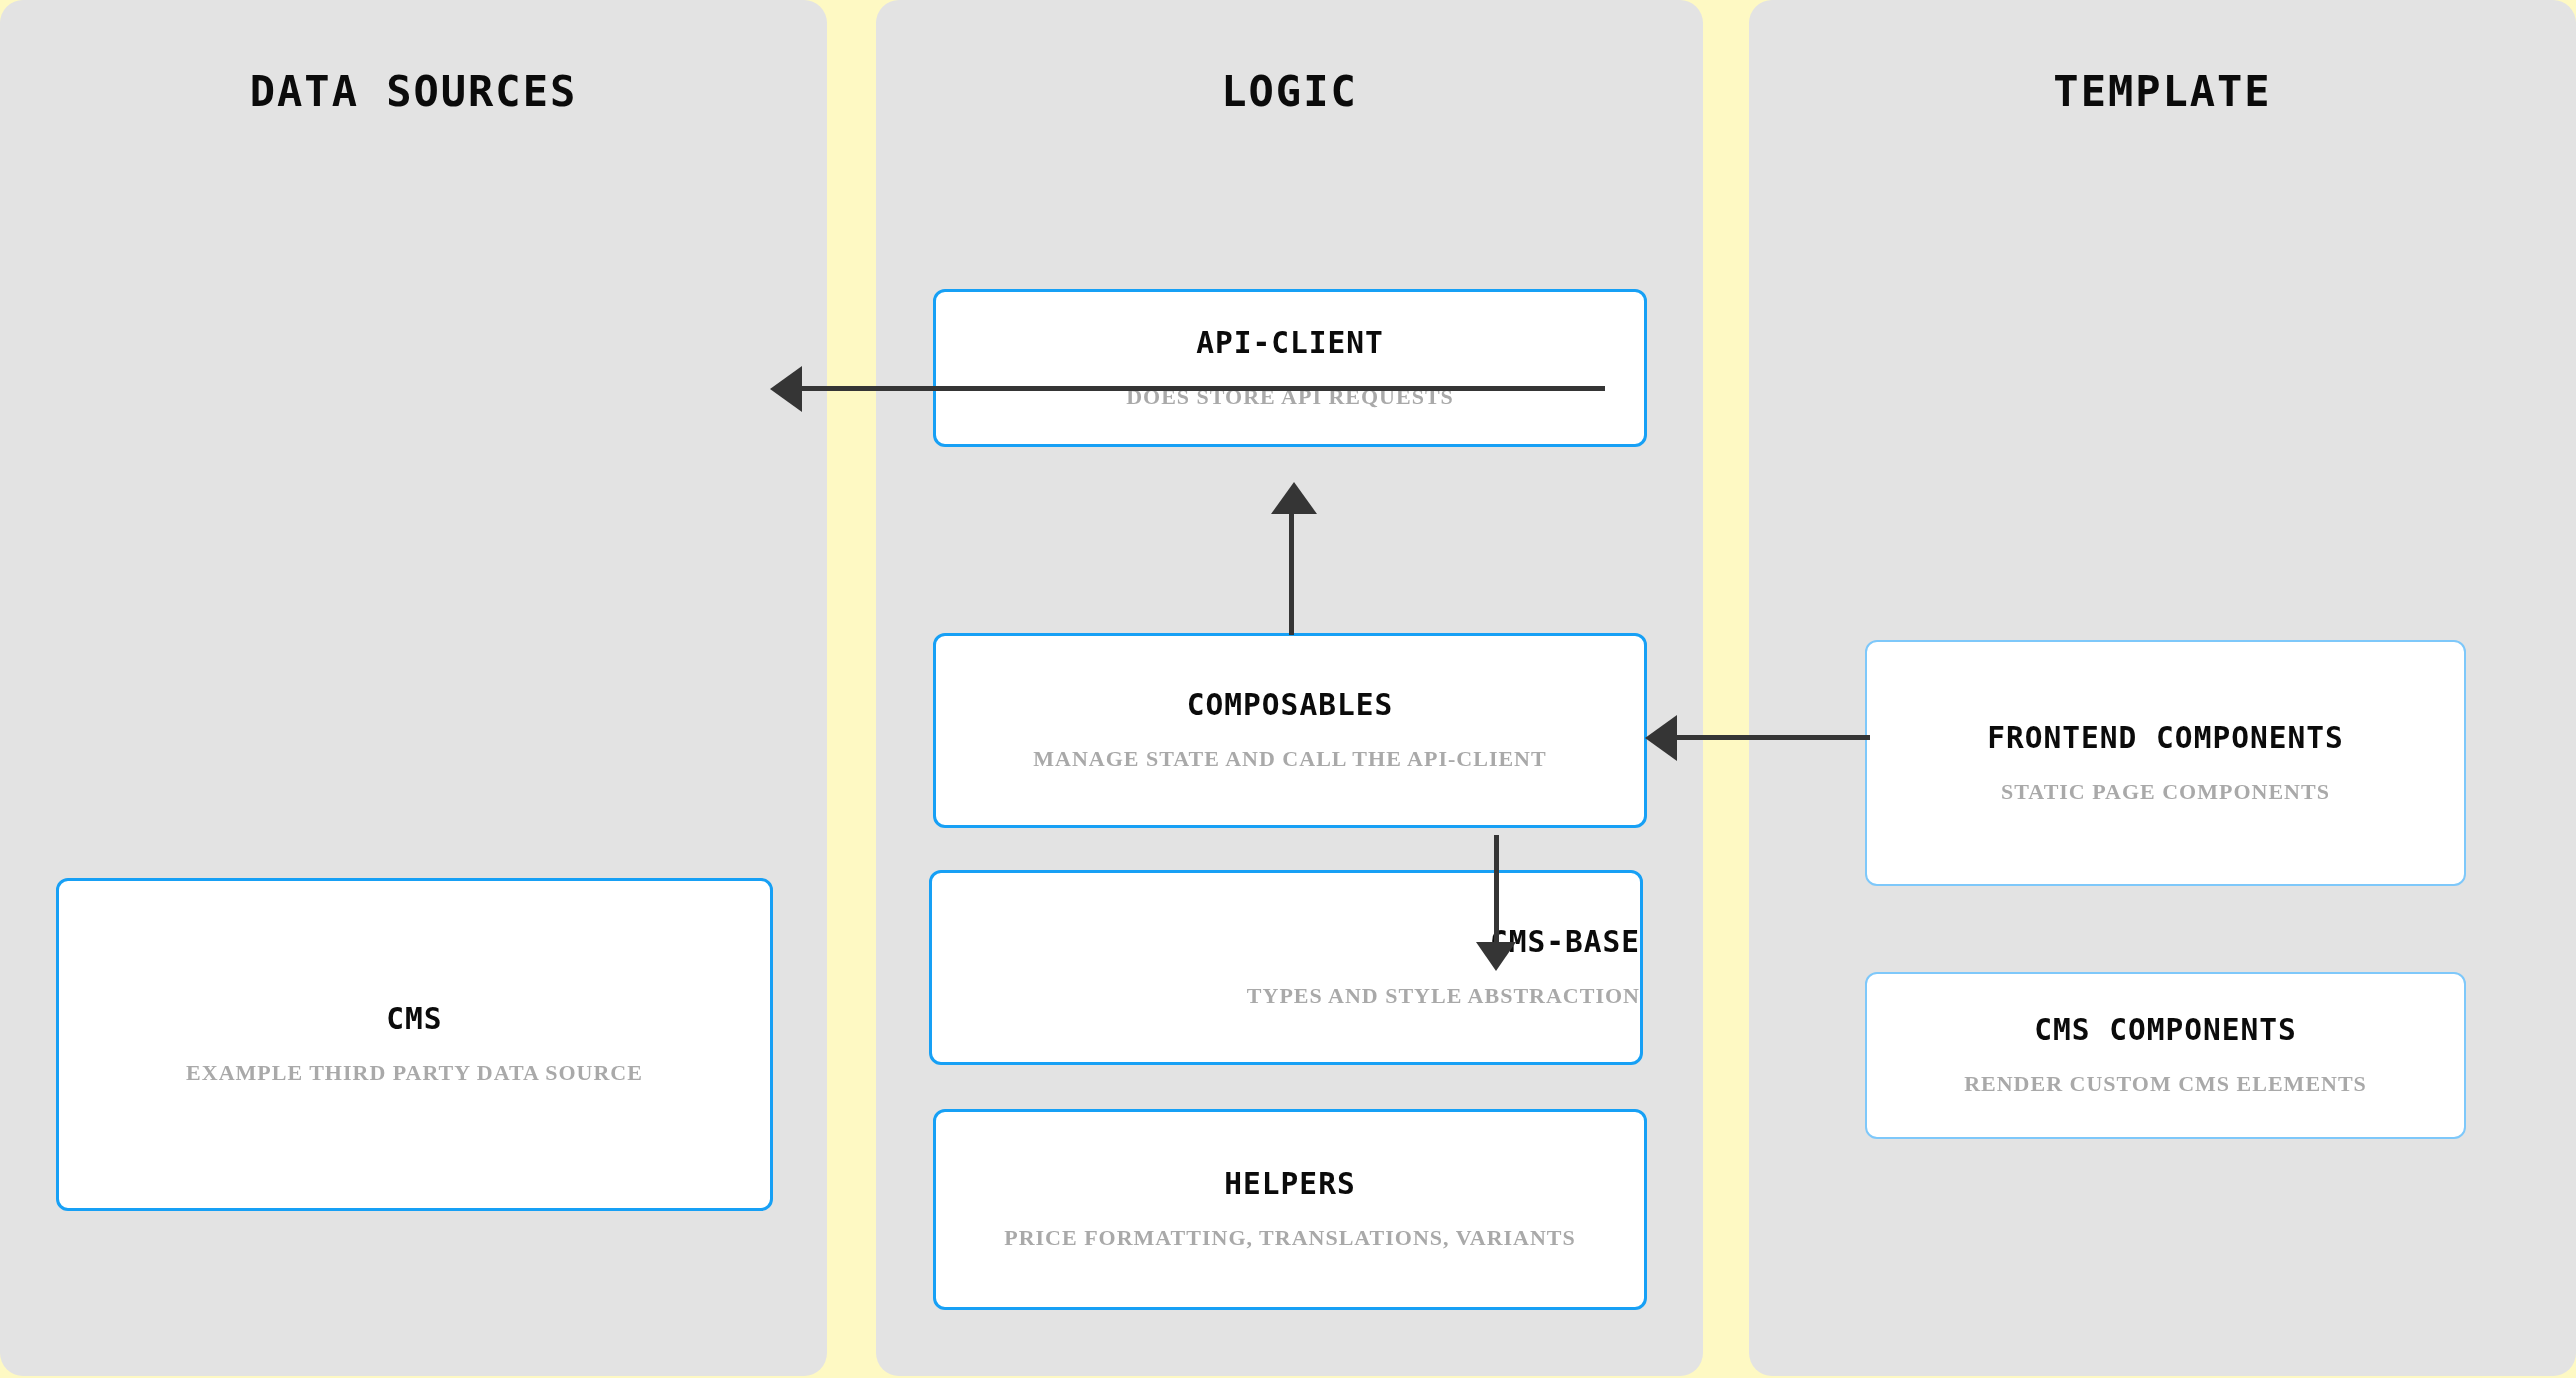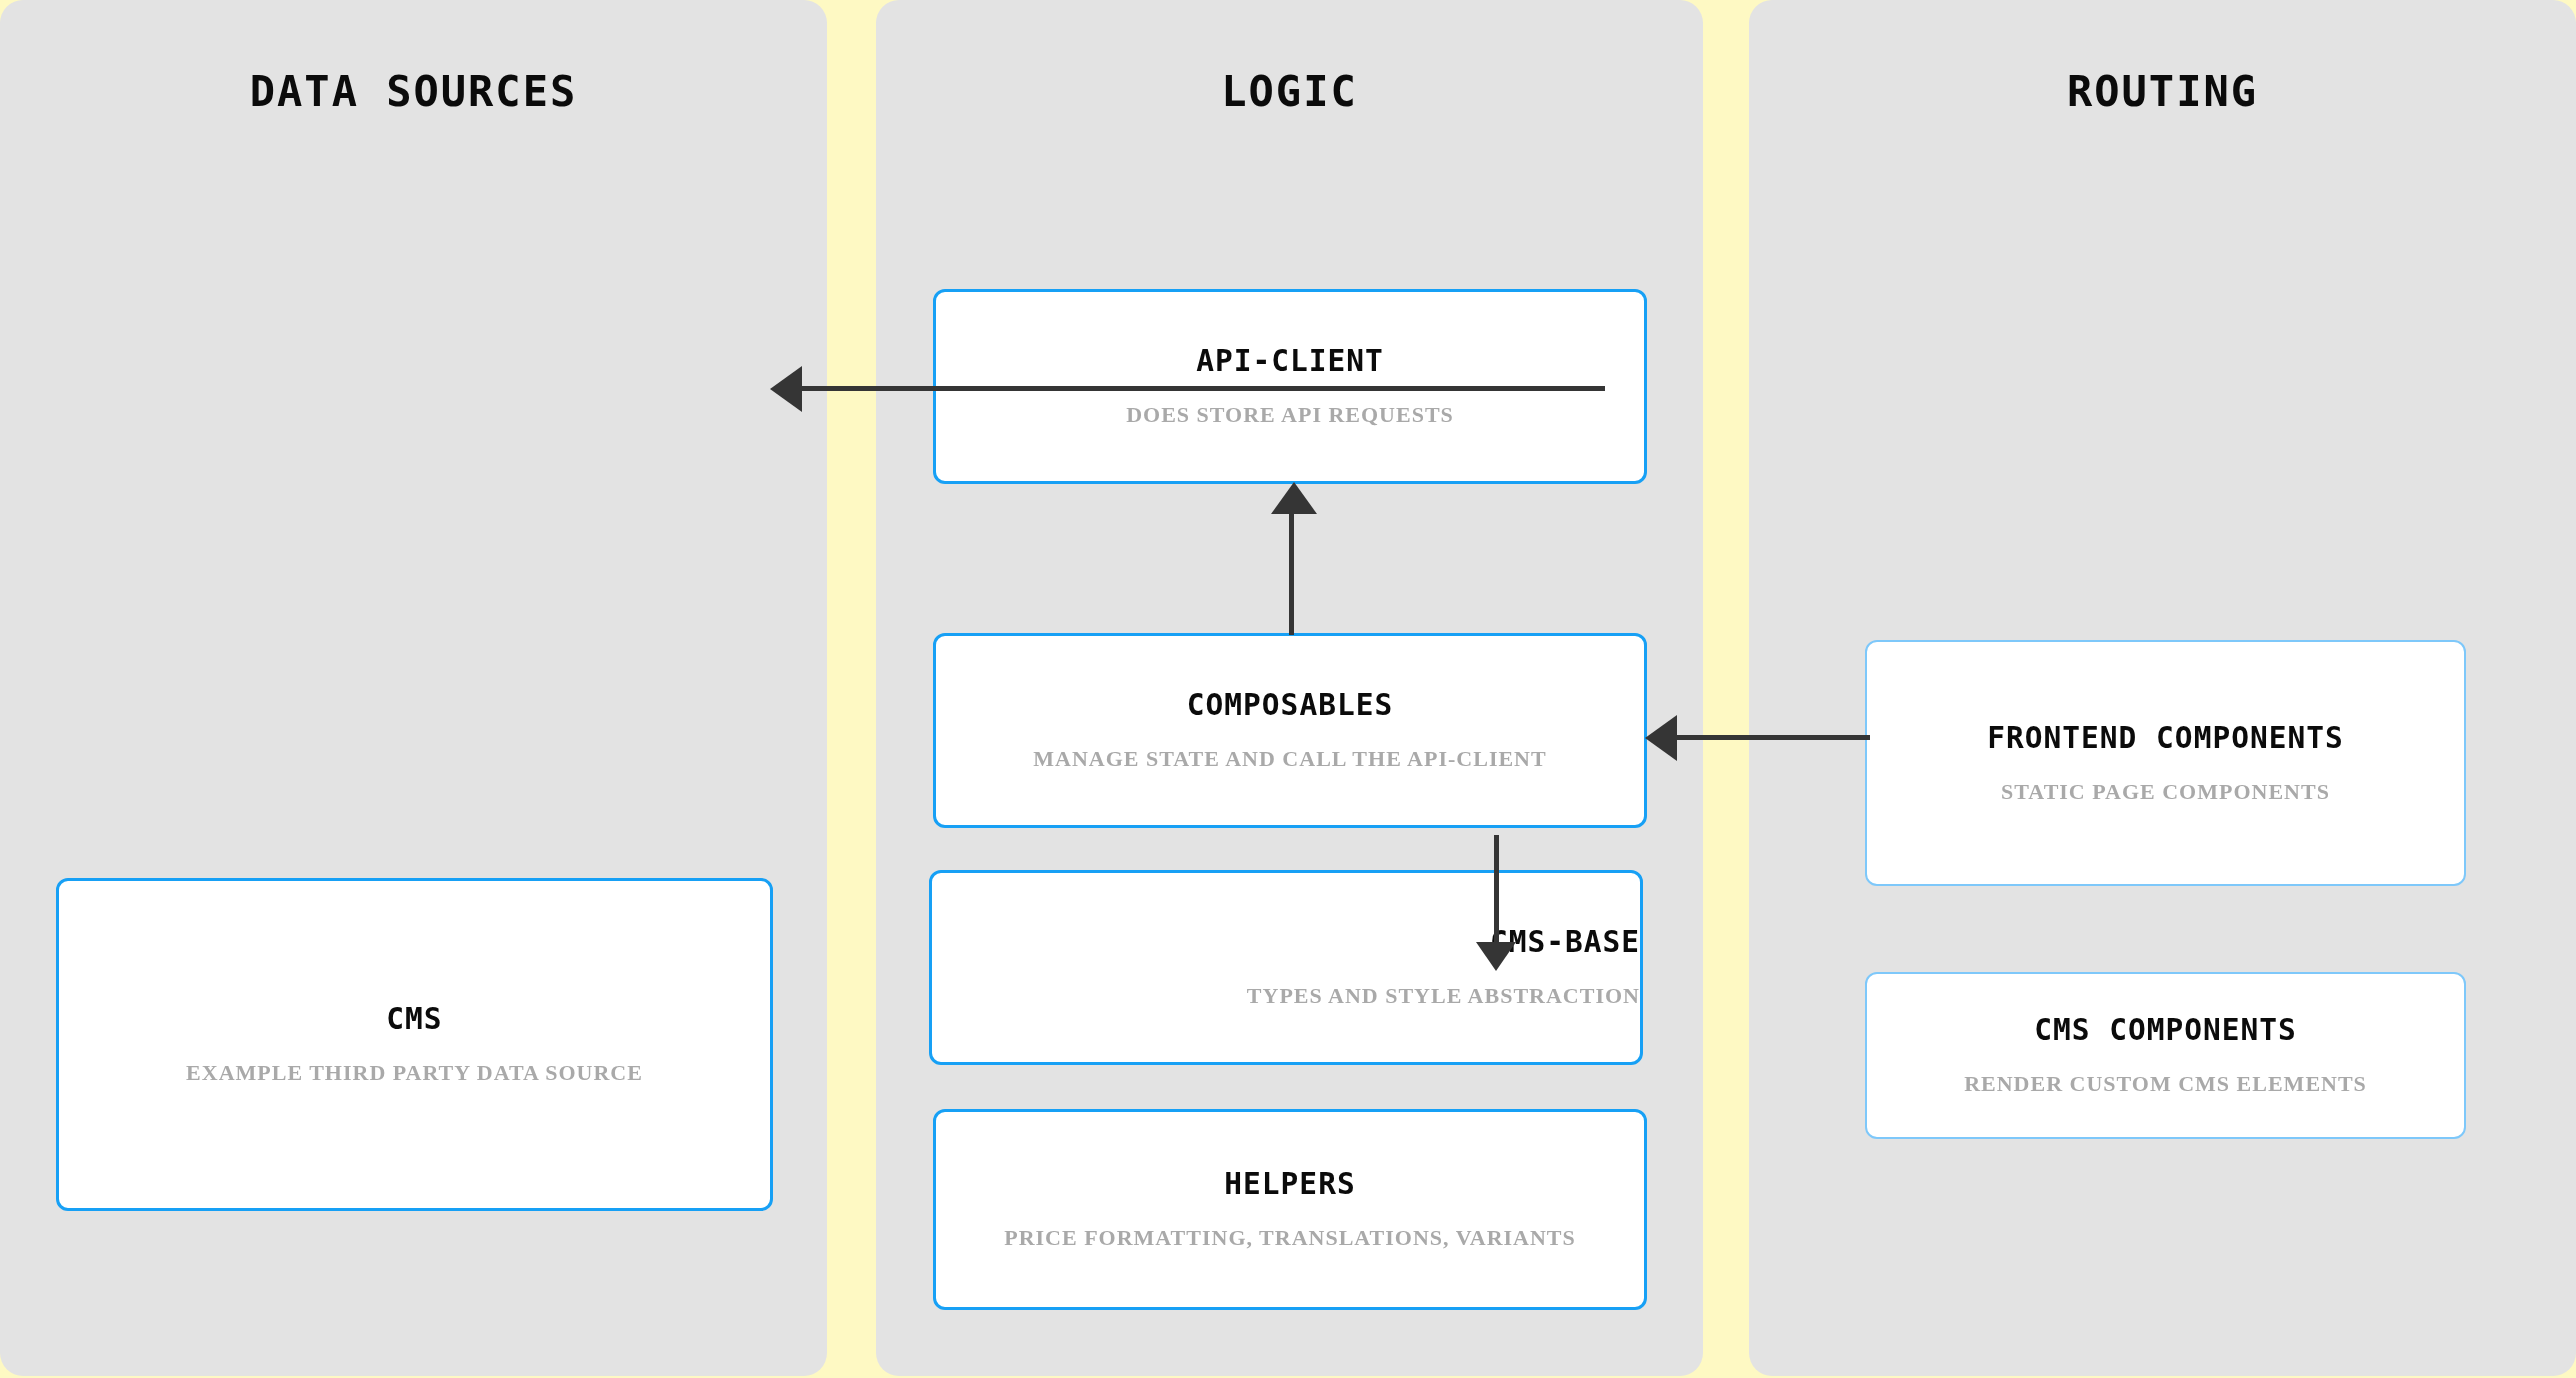--- a/index.html
+++ b/index.html
@@ -133,42 +133,42 @@
 
   <div class="node" style="left:56px; top:878px; width:717px; height:333px;">
     <div class="node-title">CMS</div>
     <div class="node-sub">EXAMPLE THIRD PARTY DATA SOURCE</div>
   </div>
 
   <div class="panel" style="left:876px; top:0px; width:827px; height:1376px;">
     <div class="panel-title" style="top:67px;">LOGIC</div>
   </div>
 
-  <div class="node" style="left:933px; top:289px; width:714px; height:195px;">
+  <div class="node" style="left:933px; top:289px; width:714px; height:158px;">
     <div class="node-title">API-CLIENT</div>
     <div class="node-sub">DOES STORE API REQUESTS</div>
   </div>
 
   <div class="node" style="left:933px; top:633px; width:714px; height:195px;">
     <div class="node-title">COMPOSABLES</div>
     <div class="node-sub">MANAGE STATE AND CALL THE API-CLIENT</div>
   </div>
 
   <div class="node" style="left:929px; top:870px; width:714px; height:195px;align-items:flex-end;">
     <div class="node-title">CMS-BASE</div>
     <div class="node-sub">TYPES AND STYLE ABSTRACTION</div>
   </div>
 
   <div class="node" style="left:933px; top:1109px; width:714px; height:201px;">
     <div class="node-title">HELPERS</div>
     <div class="node-sub">PRICE FORMATTING, TRANSLATIONS, VARIANTS</div>
   </div>
 
   <div class="panel" style="left:1749px; top:0px; width:827px; height:1376px;">
-    <div class="panel-title" style="top:67px;">ROUTING</div>
+    <div class="panel-title" style="top:67px;">TEMPLATE</div>
   </div>
 
 
   <div class="node light" style="left:1865px; top:640px; width:601px; height:246px;">
     <div class="node-title">FRONTEND COMPONENTS</div>
     <div class="node-sub">STATIC PAGE COMPONENTS</div>
   </div>
 
   <div class="node light" style="left:1865px; top:972px; width:601px; height:167px;">
     <div class="node-title">CMS COMPONENTS</div>

